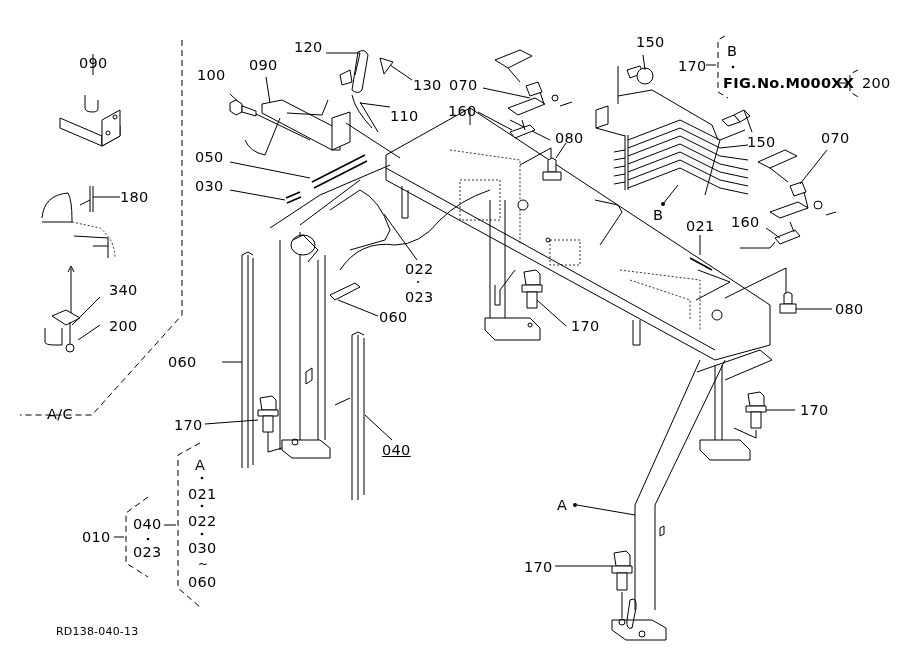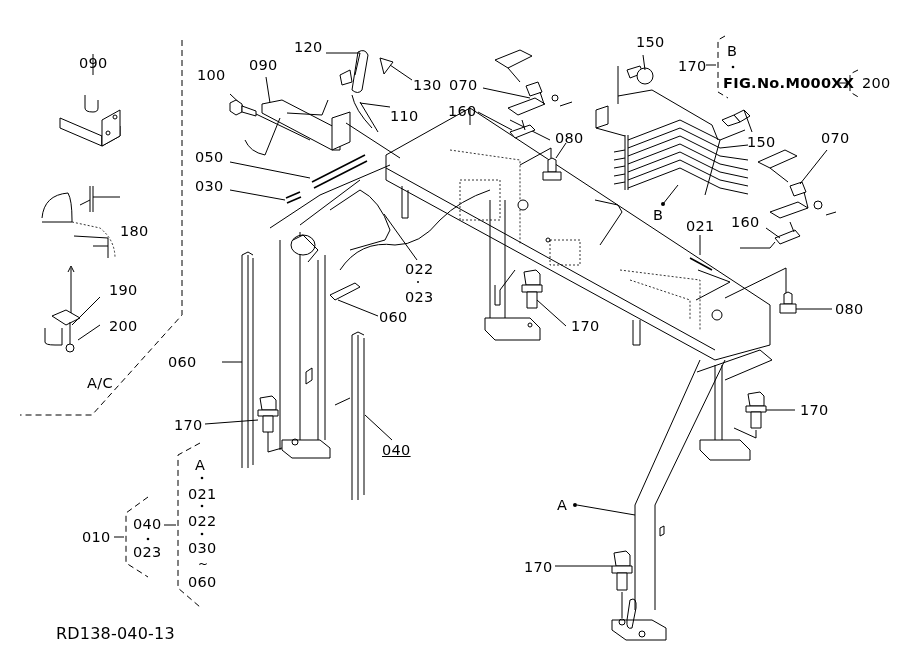--- a/index.html
+++ b/index.html
@@ -1,19 +1,19 @@
 <!DOCTYPE html>
 <html><head>
 <meta charset="utf-8">
 <style>
   html, body { margin: 0; padding: 0; background: #ffffff; }
   body { width: 919px; height: 667px; overflow: hidden; position: relative; font-family: "DejaVu Sans", sans-serif; }
   #diagram { position: absolute; left: 0; top: 0; width: 919px; height: 667px; }
   .lbl { position: absolute; font-size: 14.5px; color: #000; line-height: 1; white-space: nowrap; letter-spacing: 0.3px; }
-  .small { font-size: 16px; letter-spacing: 0.2px; }
+  .small { font-size: 11px; letter-spacing: 0.2px; }
   svg { position: absolute; left: 0; top: 0; }
   .ln { stroke: #000; stroke-width: 1; fill: none; }
   .th { stroke: #000; stroke-width: 1.6; fill: none; }
   .dash { stroke: #000; stroke-width: 1; fill: none; stroke-dasharray: 6 4; }
   .dot { stroke: #000; stroke-width: 0.8; fill: none; stroke-dasharray: 2 2; }
   .fw { fill: #fff; stroke: #000; stroke-width: 1; }
 </style>
 </head>
 <body>
 
@@ -278,24 +278,24 @@
     <path class="ln" d="M164 525 L176 525"></path>
     <path class="dash" d="M200 443 L178 455 L178 588 L200 607"></path>
   </g>
   <circle cx="148" cy="539" r="1.3" fill="#000"></circle>
   <circle cx="202" cy="478" r="1.3" fill="#000"></circle>
   <circle cx="202" cy="506" r="1.3" fill="#000"></circle>
   <circle cx="202" cy="534" r="1.3" fill="#000"></circle>
 </svg>
 
 <div class="lbl" style="left:79px;top:56px;">090</div>
-<div class="lbl" style="left:120px;top:190px;margin-top:34px;">180</div>
-<div class="lbl" style="left:109px;top:283px;">190</div>
+<div class="lbl" style="left:120px;top:190px;">180</div>
+<div class="lbl" style="left:109px;top:283px;">340</div>
 <div class="lbl" style="left:109px;top:319px;">200</div>
-<div class="lbl" style="left:47px;top:376px;margin-left:40px;">A/C</div>
+<div class="lbl" style="left:47px;top:407px;">A/C</div>
 
 <div class="lbl" style="left:197px;top:68px;">100</div>
 <div class="lbl" style="left:249px;top:58px;">090</div>
 <div class="lbl" style="left:294px;top:40px;">120</div>
 <div class="lbl" style="left:413px;top:78px;">130</div>
 <div class="lbl" style="left:390px;top:109px;">110</div>
 <div class="lbl" style="left:449px;top:78px;">070</div>
 <div class="lbl" style="left:448px;top:104px;">160</div>
 <div class="lbl" style="left:555px;top:131px;">080</div>
 <div class="lbl" style="left:636px;top:35px;">150</div>

